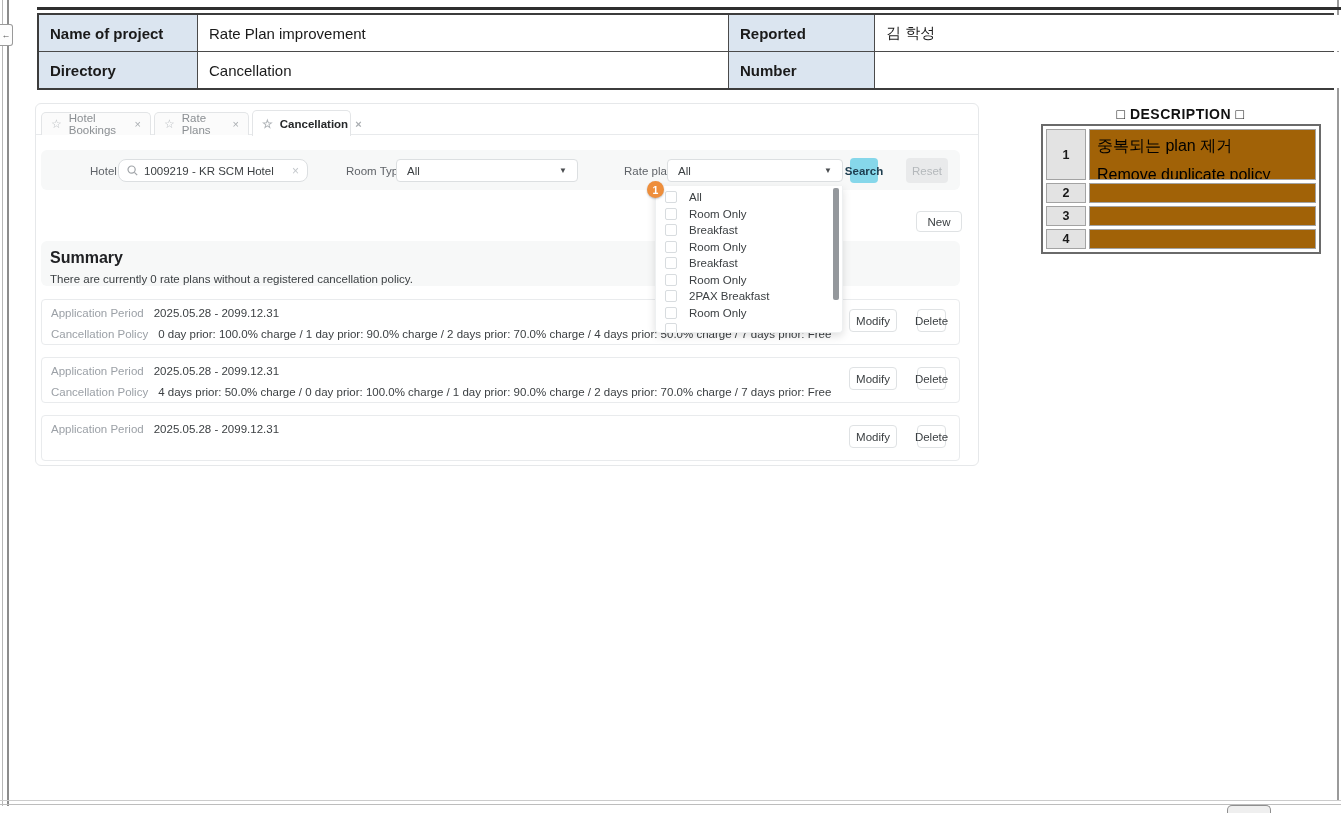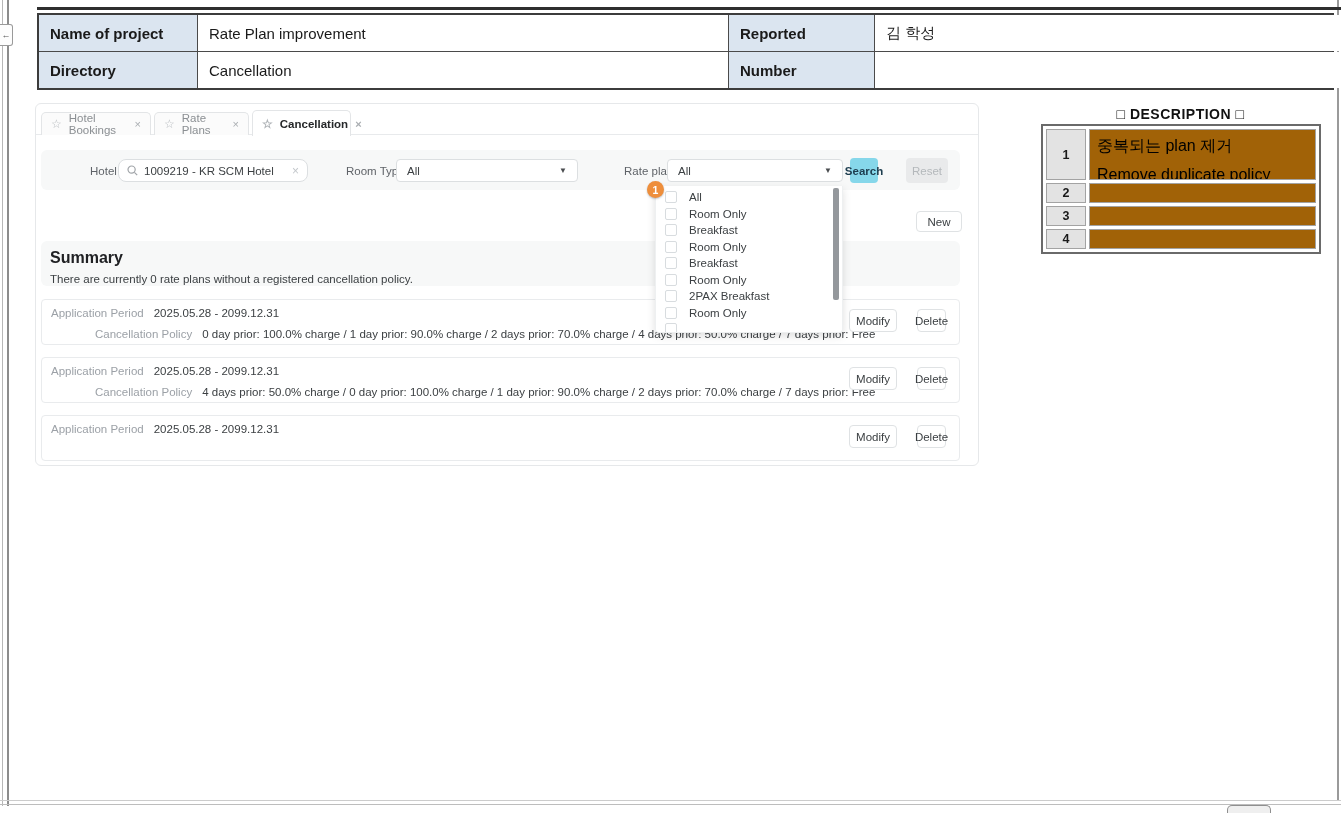--- a/index.html
+++ b/index.html
@@ -72,21 +72,21 @@
     font-size:11.5px; color:#3c4043; cursor:default;
   }
   .btn-search { position:absolute; left:809px; top:8px; width:28px; height:25px; background:#86d7ea; border:none; color:#1d3d4f; font-weight:bold; }
   .btn-reset  { position:absolute; left:865px; top:8px; width:42px; height:25px; background:#e9eaeb; border:none; color:#b4b8bb; }
   .btn-new { position:absolute; left:880px; top:107px; width:46px; height:21px; }
   .summary { position:absolute; left:5px; top:137px; width:919px; height:45px; background:#f7f8f8; border-radius:6px; padding:8px 9px; }
   .summary .t { font-size:16px; font-weight:bold; color:#202124; }
   .summary .s { font-size:11.5px; color:#3c4043; margin-top:6px; }
   .card { position:absolute; left:5px; width:919px; height:46px; background:#fff; border:1px solid #e9ebed; border-radius:4px; }
   .card .row1 { position:absolute; left:9px; top:7px; font-size:11.5px; }
-  .card .row2 { position:absolute; left:9px; top:28px; font-size:11.5px; white-space:nowrap;margin-left:44px; }
+  .card .row2 { position:absolute; left:9px; top:28px; font-size:11.5px; white-space:nowrap; }
   .card .glabel { color:#9ca1a7; margin-right:10px; }
   .card .gval { color:#3c4043; }
   .btn-modify { position:absolute; right:62px; top:9px; width:48px; height:23px; }
   .btn-delete { position:absolute; right:13px; top:9px; width:29px; height:23px; }
   
   .badge {
     position:absolute; left:647px; top:181px; width:17px; height:17px; border-radius:50%;
     background:#ee8e3b; color:#fff; font-size:10.5px; font-weight:bold;
     display:flex; align-items:center; justify-content:center; z-index:7;
     box-shadow:0 1px 2px rgba(0,0,0,.25);

